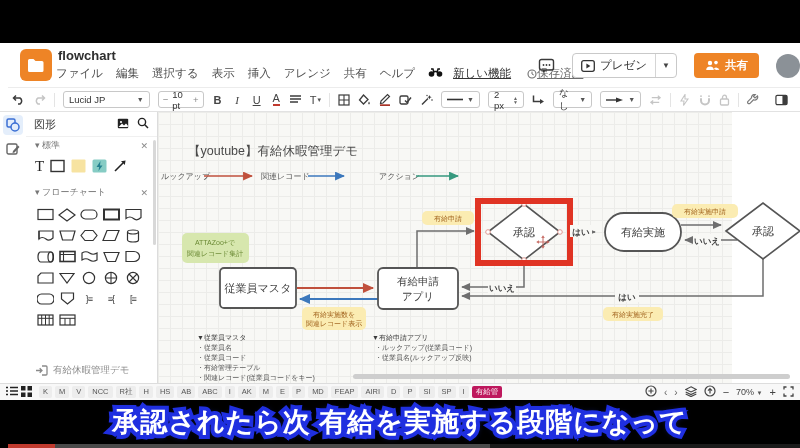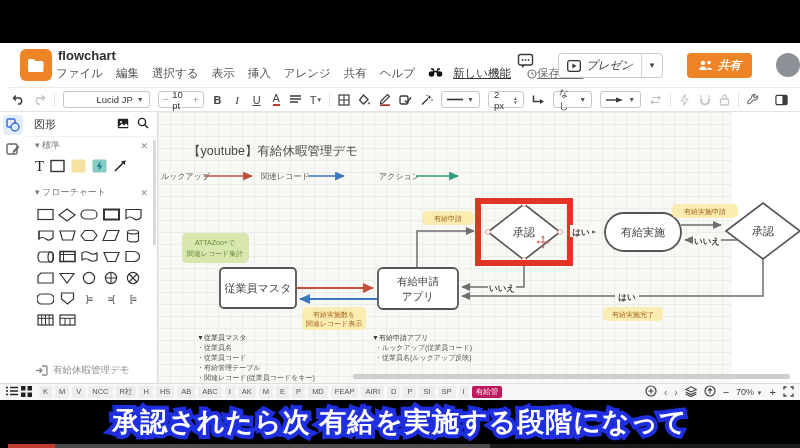--- a/index.html
+++ b/index.html
@@ -11,21 +11,21 @@
   .app { position:absolute; left:0; top:43px; width:800px; height:357px; background:#fff; }
 
   
   .header { position:absolute; left:8px; top:0; width:800px; height:45px; background:#fff; border-bottom:1px solid #ececec; }
   .logo { position:absolute; left:12px; top:6px; width:32px; height:32px; background:#ee8426; border-radius:6px; display:flex; align-items:center; justify-content:center; }
   .doc-title { position:absolute; left:50px; top:5px; font-size:13px; font-weight:bold; color:#2e2e2e; }
   .menubar { position:absolute; left:48px; top:23px; display:flex; align-items:center; font-size:11.5px; color:#4f4f4f; }
   .menu-item { margin-right:13px; cursor:default; }
   .newfeat { margin-left:10px; color:#333; text-decoration:underline; }
   .saved { margin-left:16px; color:#6e6e6e; text-decoration:underline; display:flex; align-items:center; }
-  .hdr-right { position:absolute; right:8px; top:10px; display:flex; align-items:flex-start; gap:24px;font-style:italic; }
+  .hdr-right { position:absolute; right:8px; top:10px; display:flex; align-items:flex-end; gap:17px; }
   .btn-present { height:25px; border:1px solid #c9c9c9; border-radius:4px; display:flex; align-items:center; background:#fff; font-size:11.5px; color:#333; }
   .bp-main { display:flex; align-items:center; gap:5px; padding:0 8px; }
   .bp-caret { padding:0 6px; border-left:1px solid #d5d5d5; font-size:8px; color:#444; height:100%; display:flex; align-items:center; }
   .btn-share { height:25px; background:#ee8426; border-radius:4px; color:#fff; font-size:11.5px; font-weight:bold; display:flex; align-items:center; gap:5px; padding:0 11px; }
   .avatar { width:24px; height:24px; border-radius:50%; background:#8b9197; }
 
   
   .toolbar { position:absolute; left:0; top:45px; width:800px; height:24px; background:#fff; border-bottom:1px solid #e2e2e2; display:flex; align-items:center; padding-left:12px; gap:8px; font-size:10px; color:#444; }
   .tb-sep { width:1px; height:14px; background:#e4e4e4; }
   .tb-box { height:17px; border:1px solid #c8c8c8; border-radius:3px; display:flex; align-items:center; gap:4px; padding:0 5px; font-size:9.5px; color:#333; background:#fff; }
@@ -155,21 +155,21 @@
             <path d="M4,1.5 L1.5,4 L4,6.5 M1.5,4 H8 a3.5,3.5 0 0 1 0,6 H6" fill="none" stroke="#3c3c3c" stroke-width="1.5"></path>
           </svg>
         </span>
       <span class="tbi">
           <svg width="13" height="11" viewBox="0 0 13 11">
             <path d="M9,1.5 L11.5,4 L9,6.5 M11.5,4 H5 a3.5,3.5 0 0 0 0,6 H7" fill="none" stroke="#c5c5c5" stroke-width="1.5"></path>
           </svg>
         </span>
       <span class="tb-sep"></span>
       <span class="tb-box" style="width:96px;">
-          <span style="flex:1;text-align:right;">Lucid JP</span>
+          <span style="flex:1;">Lucid JP</span>
           <span class="caret">▼</span>
         </span>
       <span class="tb-box" style="padding:0 4px;">
           <span style="color:#888;">−</span>
           <span>10 pt</span>
           <span style="color:#888;">+</span>
         </span>
       <span class="tbi tb-b">B</span>
       <span class="tbi tb-i">I</span>
       <span class="tbi tb-u">U</span>

